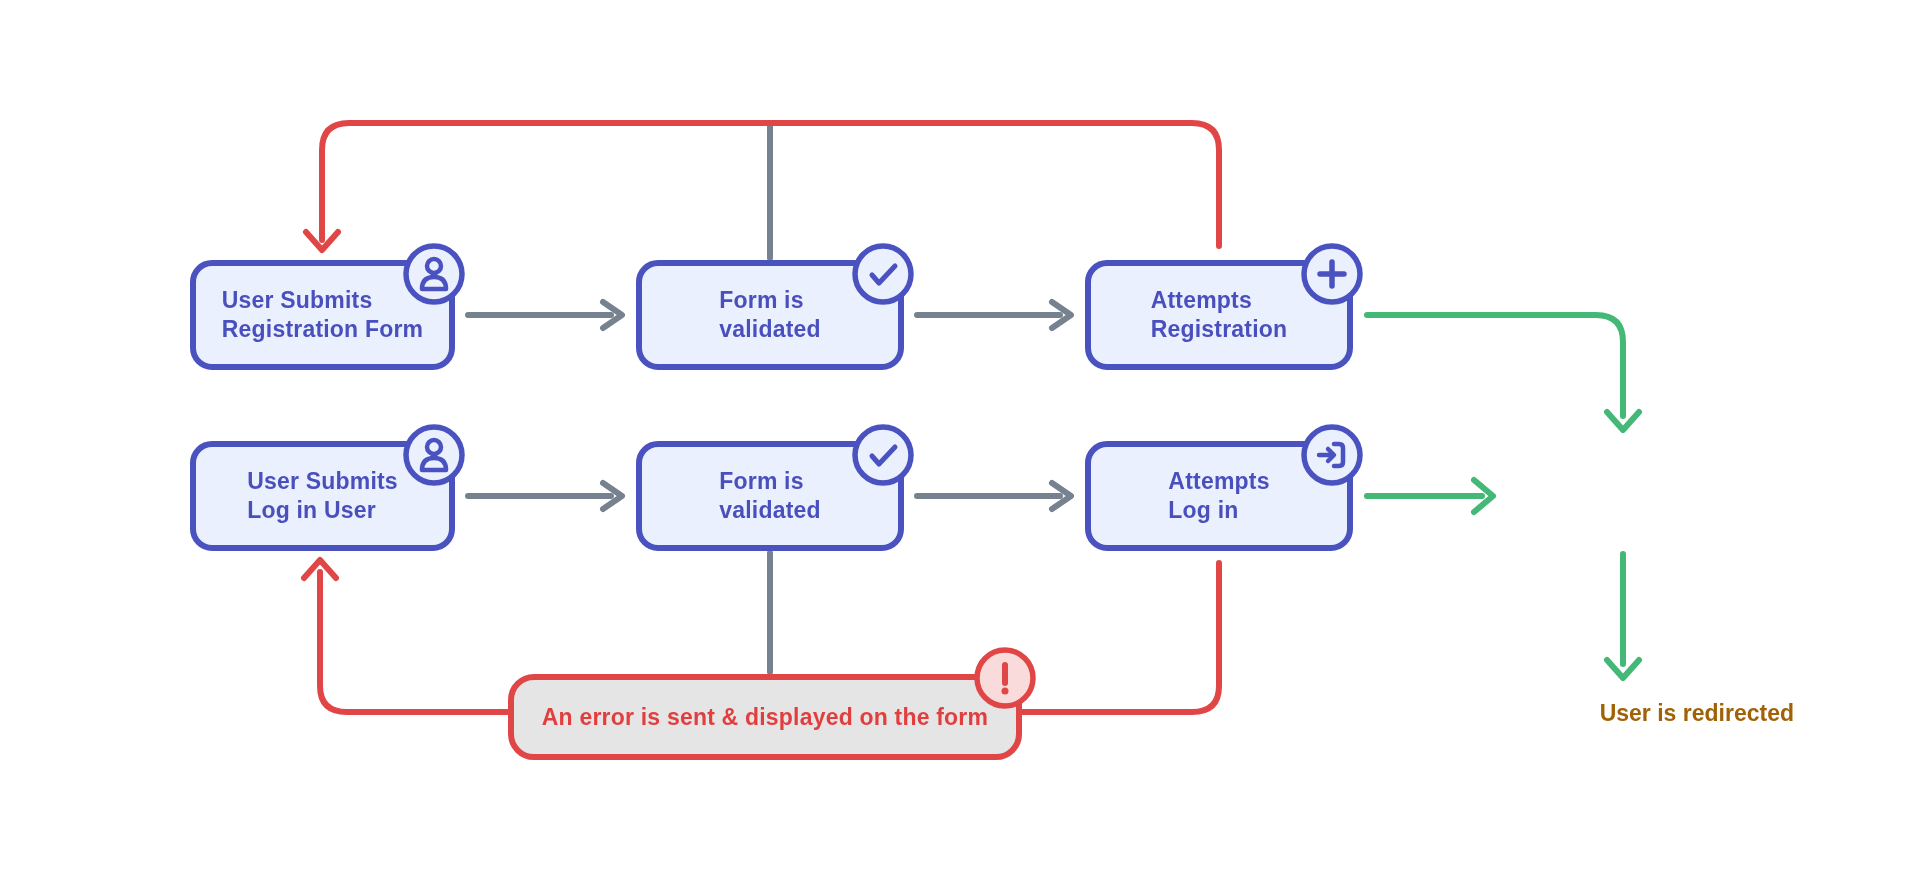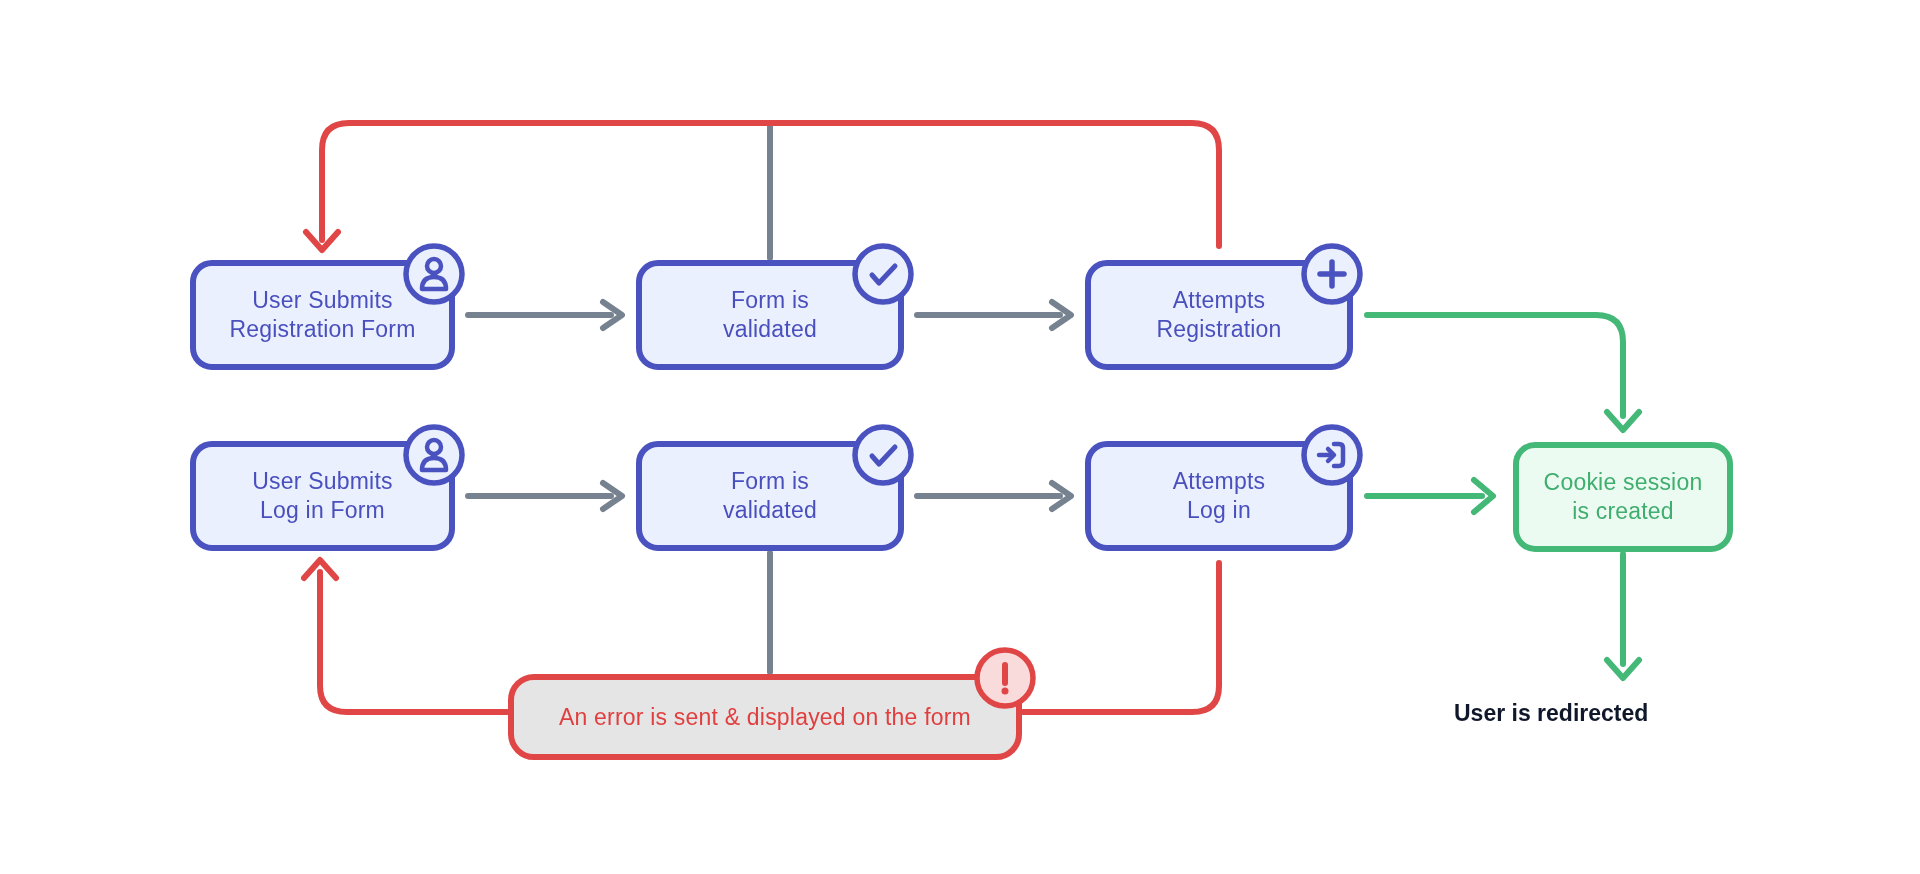--- a/index.html
+++ b/index.html
@@ -5,32 +5,32 @@
   html,body{margin:0;padding:0;background:#ffffff;}
   body{
     width:1920px;height:874px;position:relative;overflow:hidden;
     font-family:"Liberation Sans","DejaVu Sans",sans-serif;
   }
   .stage{position:absolute;inset:0;}
   svg.connectors{position:absolute;left:0;top:0;z-index:1;}
   .node{
     position:absolute;z-index:2;box-sizing:border-box;
     border-radius:22px;display:flex;align-items:center;justify-content:center;
-    text-align:center;font-weight:normal;
+    font-weight:bold;
   }
   .node .label span{display:block;line-height:29px;font-size:23px;letter-spacing:.2px;}
   .node.blue{background:#eaf0fe;border:6px solid #4a52c0;color:#4a4fbe;}
   .node.green{background:#ecfbf2;border:6px solid #43b877;color:#3fae6e;}
   .node.red{background:#e5e5e5;border:6px solid #e14646;color:#e13f3f;border-radius:26px;}
   .node.red .label span{font-size:23px;}
   .badge{position:absolute;width:68px;height:68px;pointer-events:none;}
   .badge.corner{top:-26px;right:-19px;}
   .badge.err{top:-36px;right:-23px;}
   .note{
-    position:absolute;z-index:2;text-align:left;color:#0f172a;font-weight:bold;
+    position:absolute;z-index:2;text-align:right;color:#a16207;font-weight:bold;
   }
   .note span{display:block;font-size:23px;line-height:30px;}
 </style>
 </head>
 <body>
 
 <div class="stage">
 
   <svg class="connectors" width="1920" height="874" viewBox="0 0 1920 874">
     <g stroke="#76828f" stroke-width="6" fill="none" stroke-linecap="round" stroke-linejoin="round">
@@ -110,21 +110,21 @@
     </div>
     <svg class="badge corner" viewBox="-34 -34 68 68">
       <circle cx="0" cy="0" r="28" fill="#eaf0fe" stroke="#4a52c0" stroke-width="5.5"></circle>
       <path d="M-12,0 H12 M0,-12 V12" fill="none" stroke="#4a52c0" stroke-width="5.5" stroke-linecap="round"></path>
     </svg>
   </div>
 
   <div class="node blue" style="left:190px;top:441px;width:265px;height:110px">
     <div class="label">
       <span>User Submits</span>
-      <span>Log in Form</span>
+      <span>Log in User</span>
     </div>
     <svg class="badge corner" viewBox="-34 -34 68 68">
       <circle cx="0" cy="0" r="28" fill="#eaf0fe" stroke="#4a52c0" stroke-width="5.5"></circle>
       <circle cx="0" cy="-8" r="7" fill="none" stroke="#4a52c0" stroke-width="4.5"></circle>
       <path d="M-12,15 Q-12,3 0,3 Q12,3 12,15 Z" fill="none" stroke="#4a52c0" stroke-width="4.5" stroke-linejoin="round"></path>
     </svg>
   </div>
 
   <div class="node blue" style="left:636px;top:441px;width:268px;height:110px">
     <div class="label">
@@ -143,26 +143,20 @@
       <span>Log in</span>
     </div>
     <svg class="badge corner" viewBox="-34 -34 68 68">
       <circle cx="0" cy="0" r="28" fill="#eaf0fe" stroke="#4a52c0" stroke-width="5.5"></circle>
       <path d="M2,-11 H7 Q11,-11 11,-7 V7 Q11,11 7,11 H2" fill="none" stroke="#4a52c0" stroke-width="4.5" stroke-linecap="round"></path>
       <path d="M-13,0 H1" fill="none" stroke="#4a52c0" stroke-width="4.5" stroke-linecap="round"></path>
       <path d="M-4,-6 L2,0 L-4,6" fill="none" stroke="#4a52c0" stroke-width="4.5" stroke-linecap="round" stroke-linejoin="round"></path>
     </svg>
   </div>
 
-  <div class="node green" style="left:1513px;top:442px;width:220px;height:110px">
-    <div class="label">
-      <span>Cookie session</span>
-      <span>is created</span>
-    </div>
-  </div>
 
   <div class="node red" style="left:508px;top:674px;width:514px;height:86px">
     <div class="label">
       <span>An error is sent &amp; displayed on the form</span>
     </div>
     <svg class="badge err" viewBox="-34 -34 68 68">
       <circle cx="0" cy="0" r="28" fill="#fadbdb" stroke="#e14646" stroke-width="5.5"></circle>
       <path d="M0,-13 V5" fill="none" stroke="#e14646" stroke-width="6" stroke-linecap="round"></path>
       <circle cx="0" cy="13" r="3.5" fill="#e14646"></circle>
     </svg>

